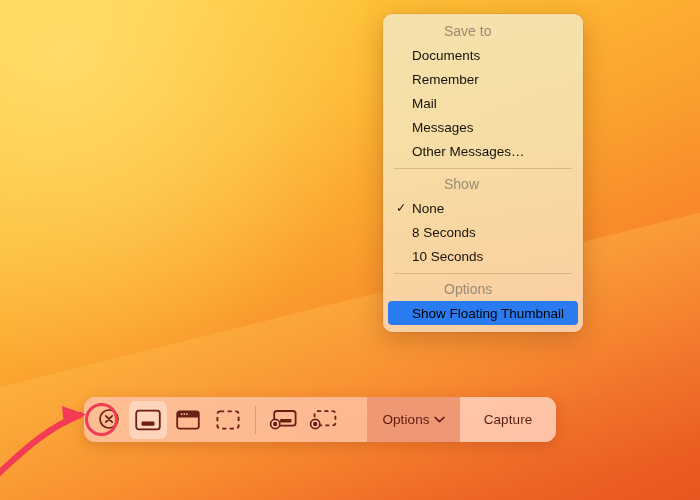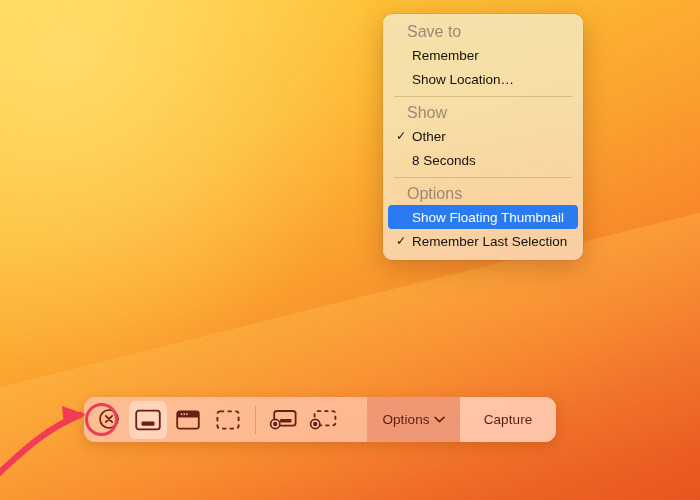--- a/index.html
+++ b/index.html
@@ -155,44 +155,45 @@
         rgba(249,214,165,0.97) 72%,
         rgba(250,206,170,0.97) 100%);
     box-shadow: 0 7px 26px rgba(110, 45, 10, 0.30),
                 0 0 0 0.5px rgba(150, 90, 40, 0.22);
     backdrop-filter: blur(14px);
     font-size: 13.5px;
     color: #16120c;
   }
   .menu-section-header {
     padding: 3px 12px 3px 24px;
-    font-size: 16px;
+    font-size: 14px;
     color: #9a8a74;
     line-height: 17px;
+    margin-left: 37px;
   }
   .menu-item {
     position: relative;
     padding: 3.5px 12px 3.5px 24px;
     line-height: 17px;
     margin: 0 5px;
     border-radius: 4px;
     white-space: nowrap;
   }
   .menu-item.checked::before {
     content: "\2713";
     position: absolute;
     left: 8px;
     top: 3.5px;
     font-size: 12.5px;
     line-height: 17px;
     color: #16120c;
   }
   .menu-item.highlighted {
     background: #2b7bf0;
-    color: #ffffff;
+    color: #000000;
   }
   .menu-separator {
     height: 1px;
     margin: 5px 11px 4px 11px;
     background: rgba(150, 110, 60, 0.30);
   }
 </style>
 </head>
 <body>
 
@@ -271,28 +272,31 @@
 
   <svg id="annotation-arrow" viewBox="0 0 130 86">
     <path d="M4 78 C 22 62, 48 34, 86 19" fill="none" stroke="#f23b55" stroke-width="6.2" stroke-linecap="round"></path>
     <path d="M68 10 L92 18.5 L70 30 Z" fill="#f23b55"></path>
   </svg>
   <div id="highlight-ring"></div>
 
   <div id="options-menu">
 
     <div class="menu-section-header">Save to</div>
+    <div class="menu-item">Documents</div>
     <div class="menu-item">Remember</div>
-    <div class="menu-item">Show Location…</div>
+    <div class="menu-item">Mail</div>
+    <div class="menu-item">Messages</div>
+    <div class="menu-item">Other Messages…</div>
 
     <div class="menu-separator"></div>
 
     <div class="menu-section-header">Show</div>
-    <div class="menu-item checked">Other</div>
+    <div class="menu-item checked">None</div>
     <div class="menu-item">8 Seconds</div>
+    <div class="menu-item">10 Seconds</div>
 
     <div class="menu-separator"></div>
 
     <div class="menu-section-header">Options</div>
     <div class="menu-item highlighted">Show Floating Thumbnail</div>
-    <div class="menu-item checked">Remember Last Selection</div>
   </div>
 </div>
 
 </body></html>

